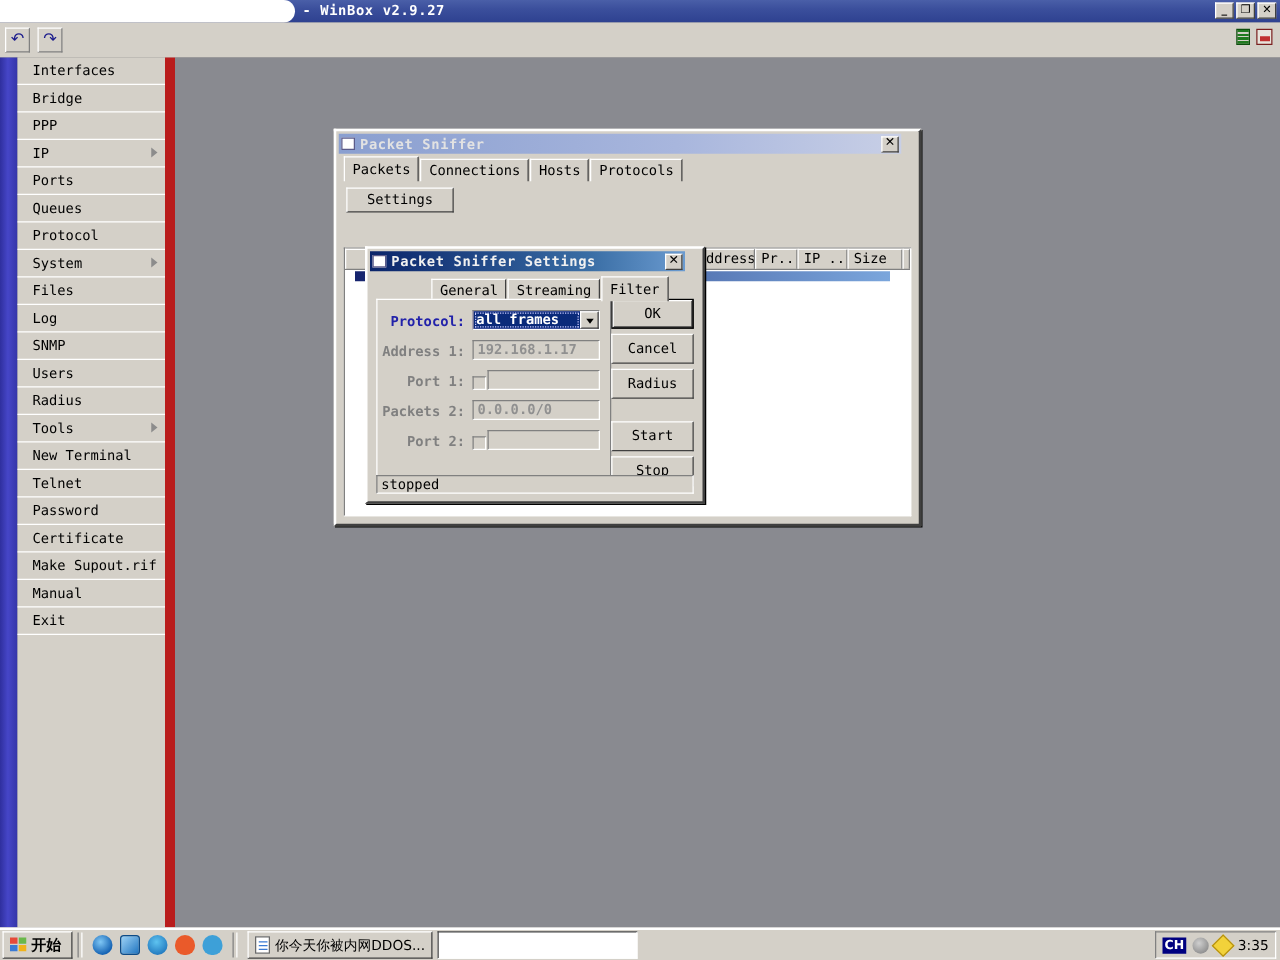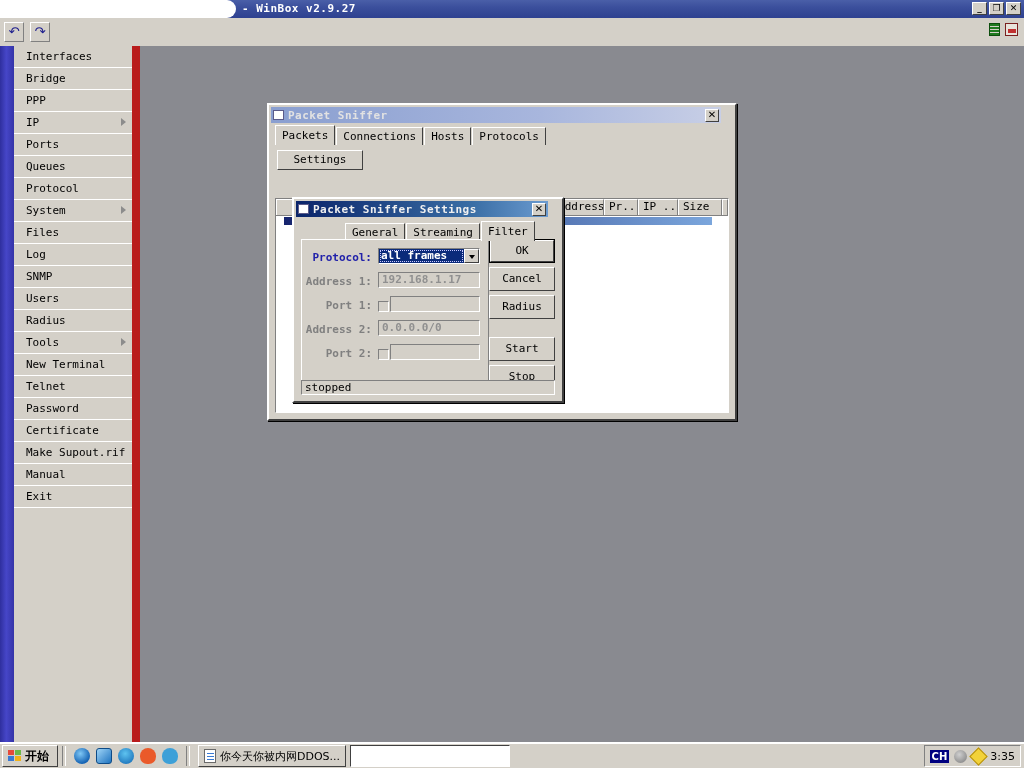--- a/index.html
+++ b/index.html
@@ -383,21 +383,21 @@
           <div class="txtdis">192.168.1.17</div>
         </div>
 
         <div class="field">
           <div class="flabel dim">Port 1:</div>
           <div class="cbox"></div>
           <div class="txtdis"></div>
         </div>
 
         <div class="field">
-          <div class="flabel dim">Address 2:</div>
+          <div class="flabel dim">Packets 2:</div>
           <div class="txtdis">0.0.0.0/0</div>
         </div>
 
         <div class="field">
           <div class="flabel dim">Port 2:</div>
           <div class="cbox"></div>
           <div class="txtdis"></div>
         </div>
       </div>
 

